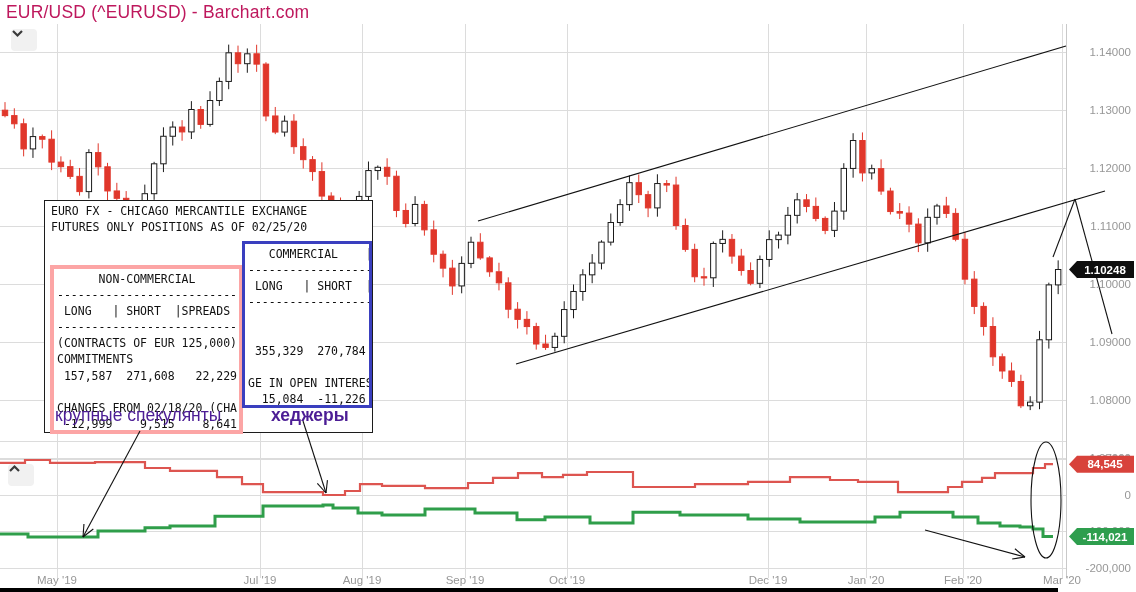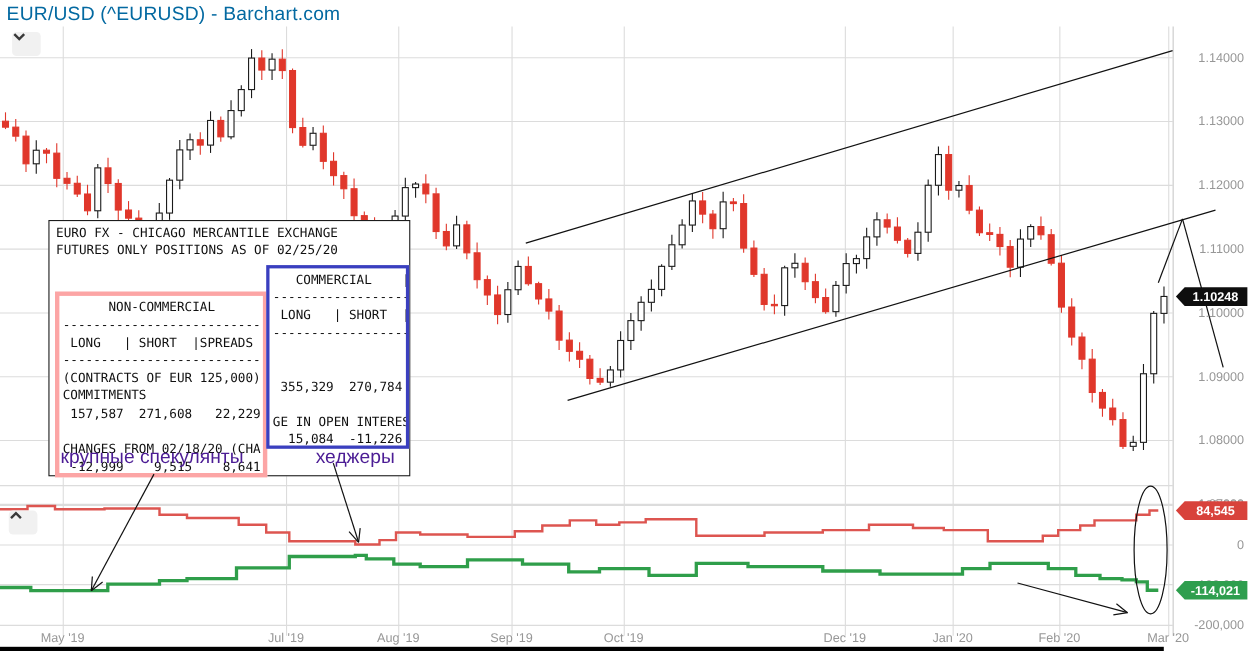--- a/index.html
+++ b/index.html
@@ -1,38 +1,38 @@
 <!DOCTYPE html>
 <html><head>
 <meta charset="utf-8">
 <style>
   html,body{margin:0;padding:0;background:#fff;}
   #stage{position:relative;width:1136px;height:592px;background:#fff;overflow:hidden;
          font-family:"Liberation Sans",sans-serif;}
   #stage svg{position:absolute;left:0;top:0;}
   #base-svg{z-index:1;}
   #overlay-svg{z-index:6;pointer-events:none;}
-  #page-title{position:absolute;left:6px;top:2px;z-index:3;font-size:17.5px;color:#0369a1;
+  #page-title{position:absolute;left:6px;top:2px;z-index:3;font-size:17.5px;color:#be185d;
               letter-spacing:.2px;}
   .chev-btn{position:absolute;z-index:4;width:26px;height:22px;background:#f1f1f1;border:none;
             border-radius:4px;display:flex;align-items:center;justify-content:center;cursor:pointer;padding:0;}
   #collapse-top{left:11px;top:29px;}
   #collapse-bottom{left:8px;top:464px;}
   #cot-box{position:absolute;left:44px;top:200px;width:329px;height:233px;background:#fff;
            border:1px solid #1c1c1c;z-index:3;box-sizing:border-box;}
   #cot-box pre{margin:0;font-family:"DejaVu Sans Mono",monospace;font-size:11.5px;
                line-height:16.1px;color:#101010;}
   #cot-header{position:absolute;left:6px;top:3px;line-height:15.5px !important;}
   .cot-sub{position:absolute;top:40px;height:161px;box-sizing:content-box;overflow:hidden;background:#fff;}
   #noncomm-box{left:5px;width:185px;border:4px solid #fca5a5;margin-top:24px;}
   #comm-box{left:197px;width:124px;border:3px solid #3a3fbf;}
   .cot-sub pre{padding:2px 0 0 3px;white-space:pre;}
   .ru-label{position:absolute;top:204px;z-index:3;font-size:17.5px;color:#4c1d95;white-space:nowrap;}
   #spec-label{left:10px;}
-  #hedge-label{left:242px;}
+  #hedge-label{left:226px;font-weight:bold;}
 </style>
 </head>
 <body>
 
 <div id="stage">
   <svg id="base-svg" width="1136" height="592">
       <g stroke="#dcdcdc" stroke-width="1">
         <line x1="57.5" y1="24" x2="57.5" y2="578"></line>
         <line x1="260.5" y1="24" x2="260.5" y2="578"></line>
         <line x1="362.5" y1="24" x2="362.5" y2="578"></line>

